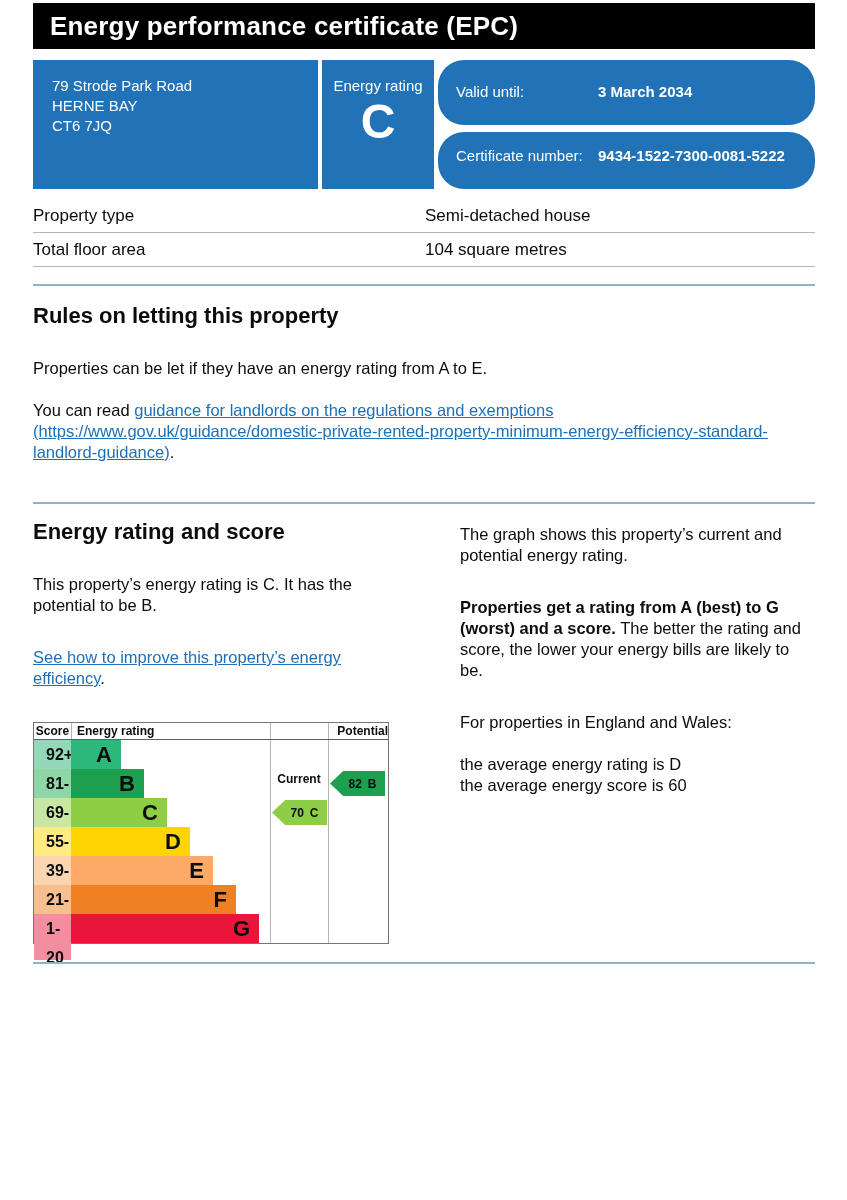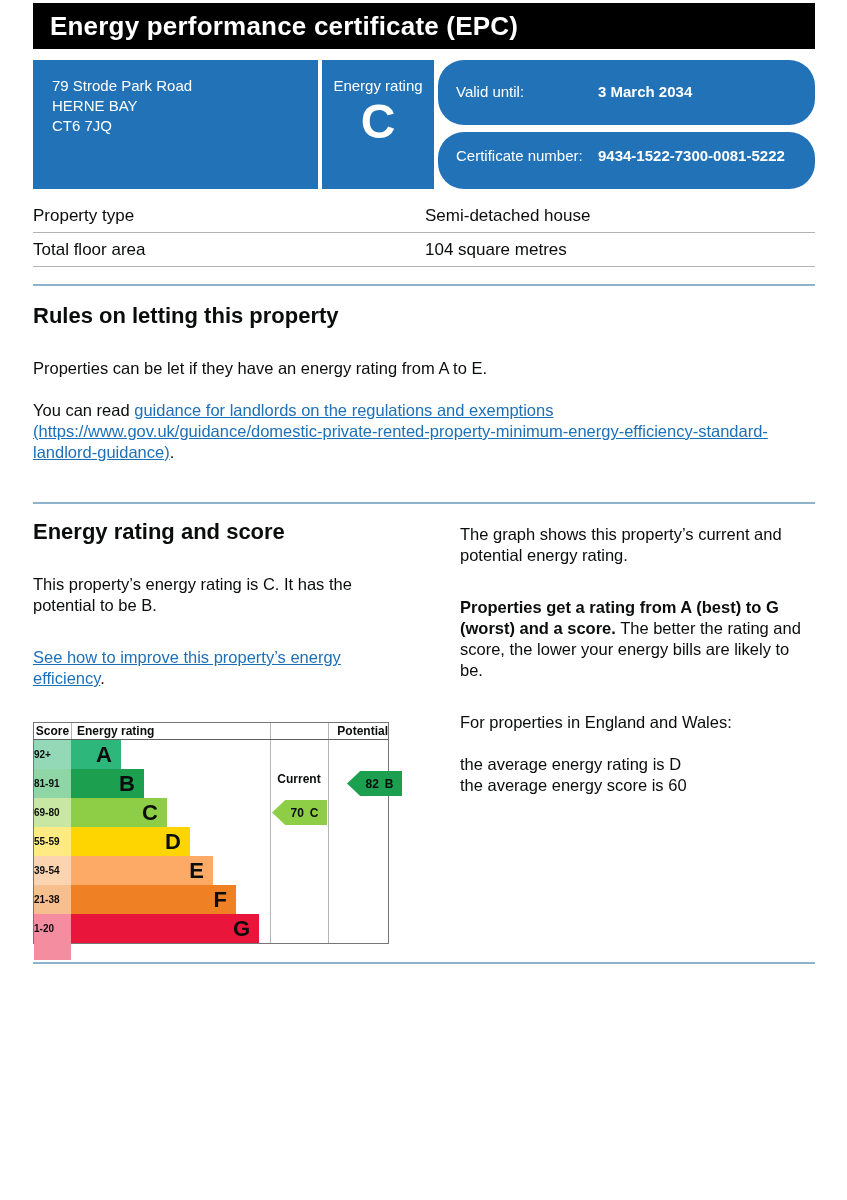--- a/index.html
+++ b/index.html
@@ -54,25 +54,25 @@
   .chart-header span { position: absolute; top: 0; line-height: 16px; }
   .h-score { left: 0; width: 37px; text-align: center; }
   .h-rating { left: 43px; }
   .h-current { left: 236px; width: 58px; text-align: center; margin-top: 48px; }
   .h-potential { left: 294px; width: 60px; text-align: right; }
   .vline { position: absolute; top: 0; bottom: 0; width: 1px; background: #b5b5b5; }
   .v0 { left: 37px; top: 0; height: 16px; bottom: auto; }
   .v1 { left: 236px; } .v2 { left: 294px; }
   .chart-rows { position: absolute; left: 0; top: 17px; width: 100%; }
   .band-row { position: relative; height: 29px; }
-  .score-cell { position: absolute; left: 0; top: 0; width: 37px; height: 46px; font-size: 10px; font-weight: bold; line-height: 29px; padding-left: 0; }
+  .score-cell { position: absolute; left: 0; top: 0; width: 37px; height: 46px; font-size: 16px; font-weight: bold; line-height: 29px; padding-left: 12px; }
   .band-bar { position: absolute; left: 37px; top: 0; height: 29px; display: flex; align-items: center; justify-content: flex-end; padding-right: 9px; font-size: 22px; font-weight: bold; }
   .rating-arrow { position: absolute; width: 55px; height: 25px; display: flex; align-items: center; justify-content: center; gap: 6px; padding-left: 10px; font-size: 12px; font-weight: bold; clip-path: polygon(0 50%, 24% 0, 100% 0, 100% 100%, 24% 100%); }
   .arrow-current { left: 238px; }
-  .arrow-potential { left: 296px; margin-left: 17px; }
+  .arrow-potential { left: 296px; }
 </style>
 </head>
 <body>
 
 <div class="page">
 
   <div class="black-bar">
     <h1>Energy performance certificate (EPC)</h1>
   </div>
 

